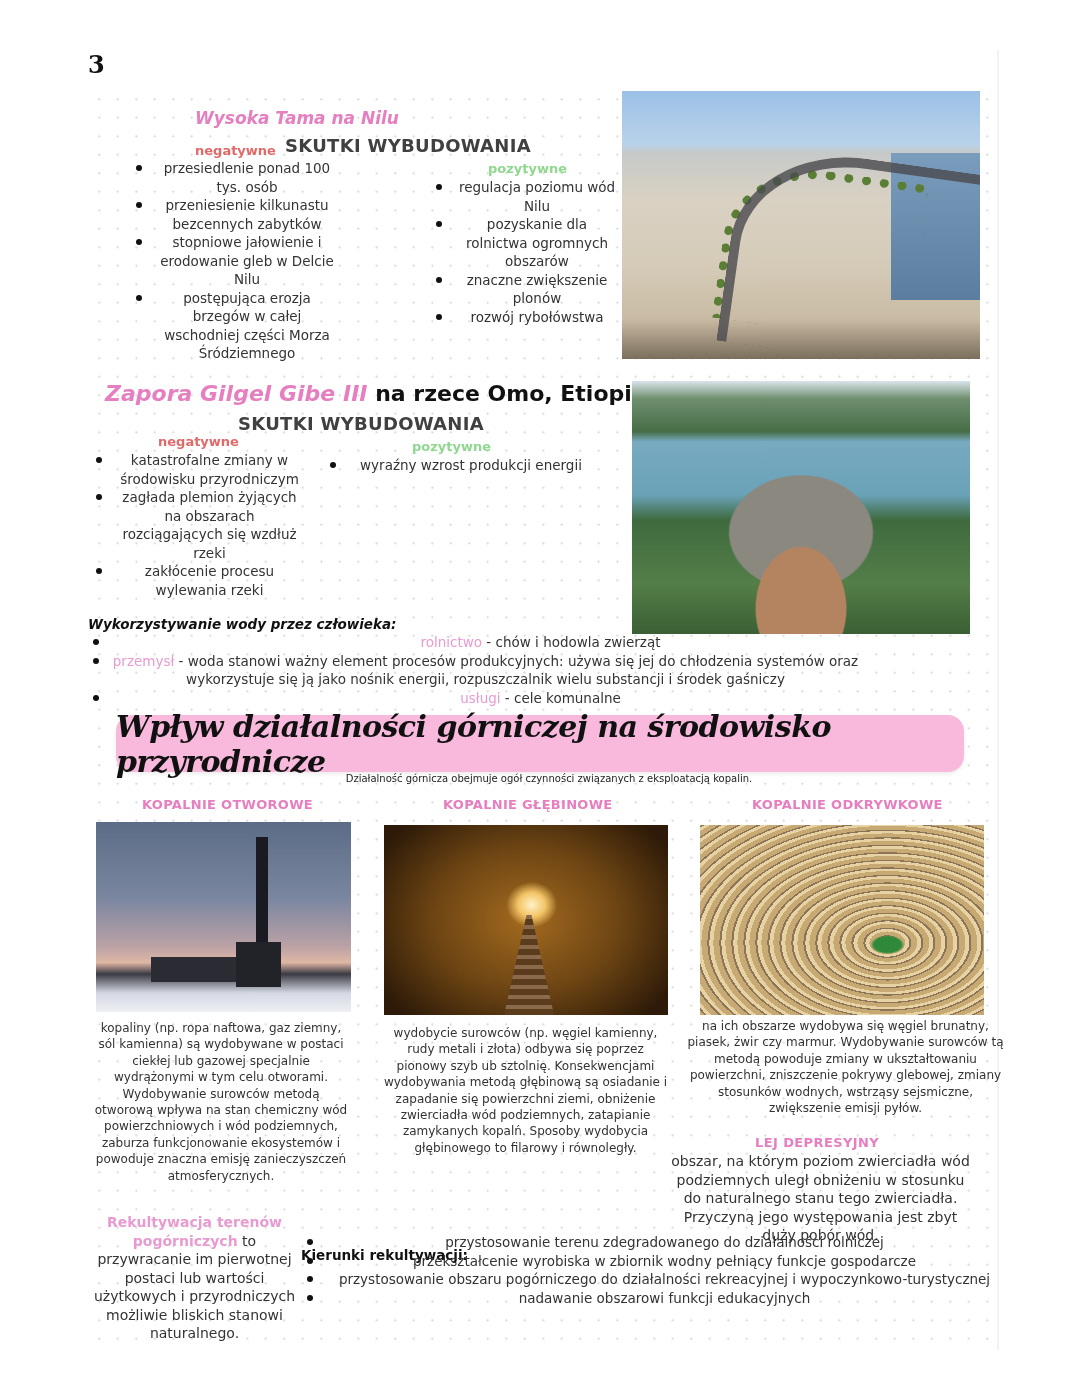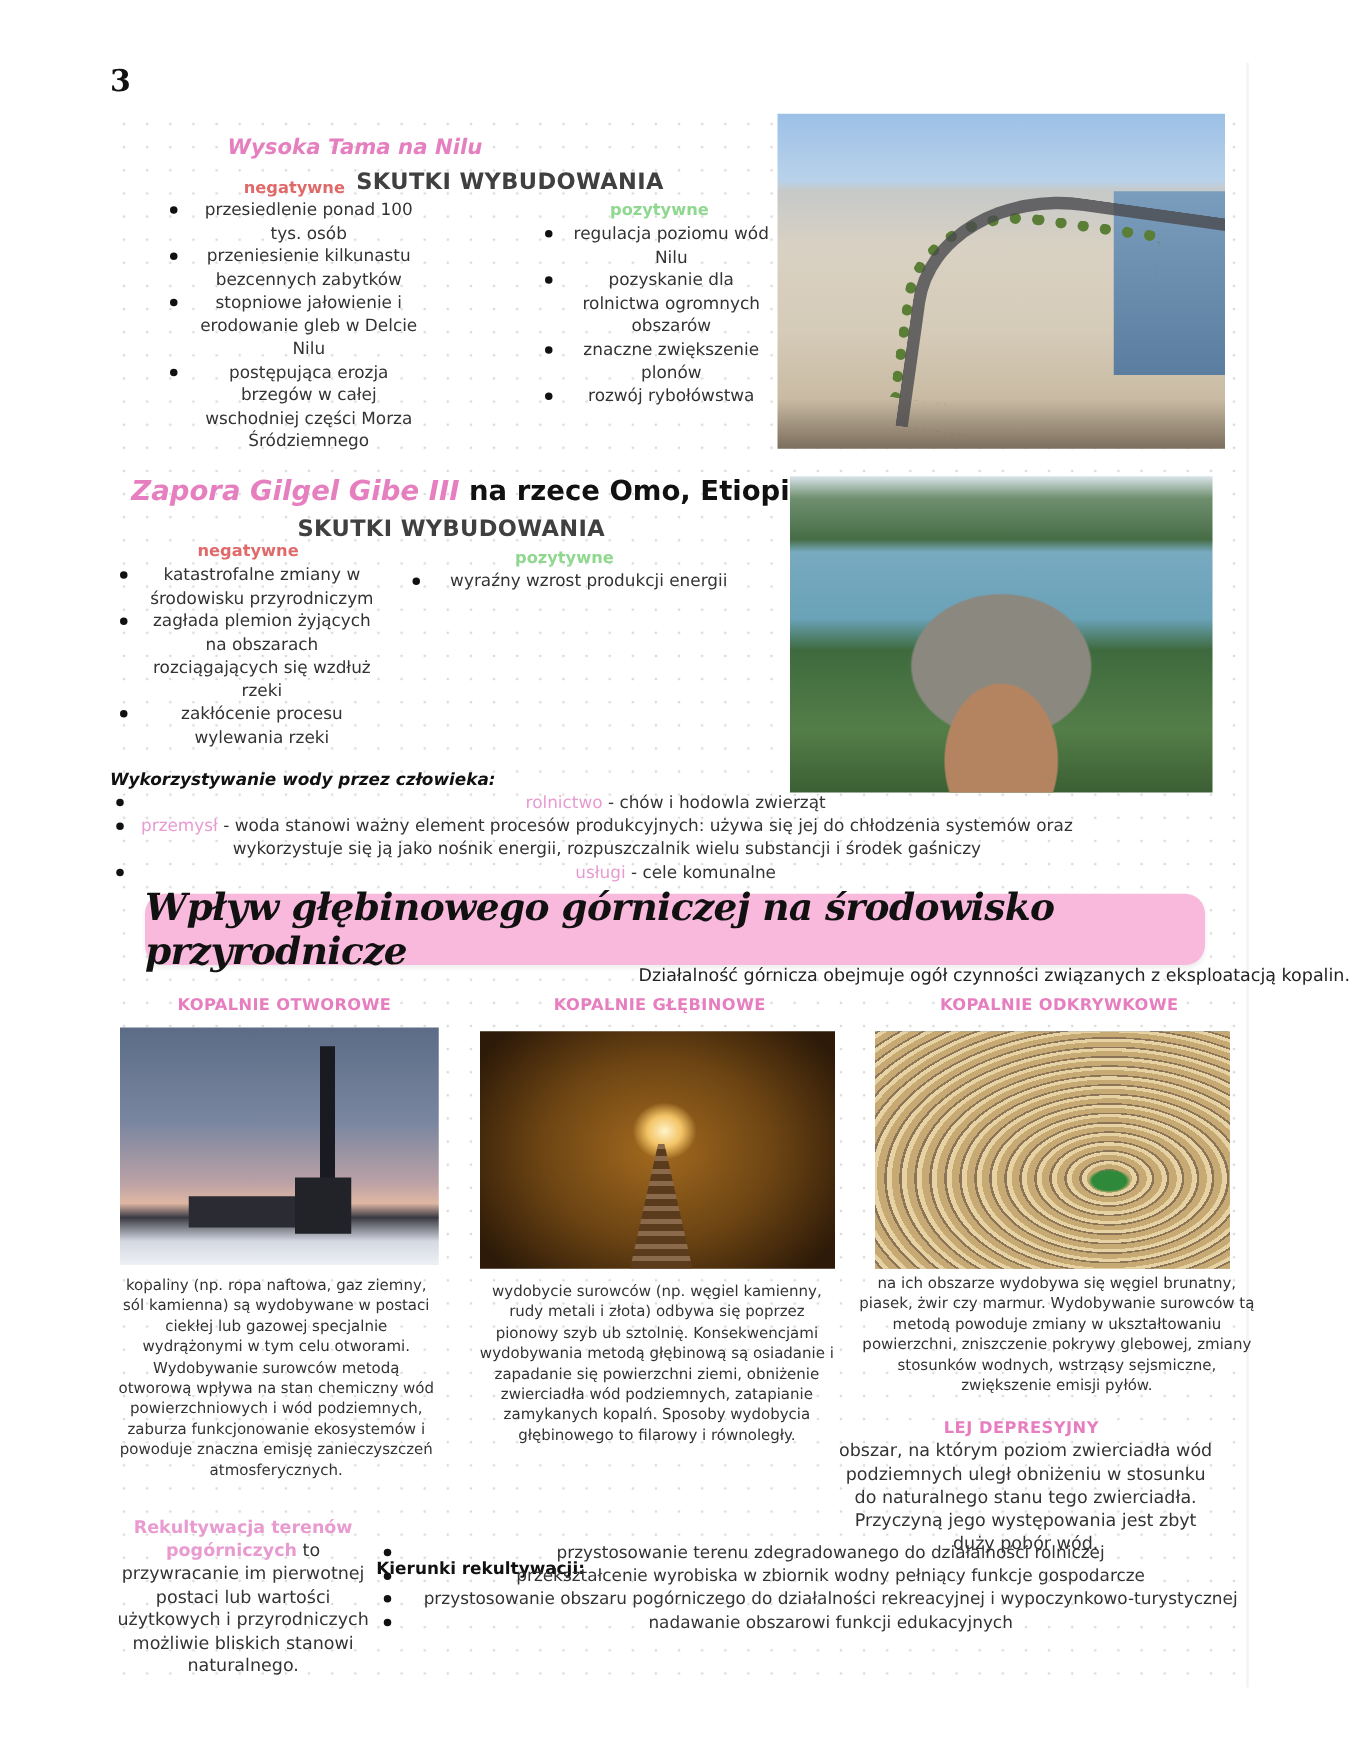--- a/index.html
+++ b/index.html
@@ -34,21 +34,21 @@
     position: relative; text-align: center; font-size: 13.5px; line-height: 18.5px; color: #333;
   }
   ul.blist li::before {
     content: ""; position: absolute; width: 6px; height: 6px; border-radius: 50%;
     background: #111; top: 6px;
   }
 
   .photo { position: absolute; overflow: hidden; }
 
   
-  .t1 { left: 182px; top: 108px; font-size: 17px; }
+  .t1 { left: 195px; top: 108px; font-size: 17px; }
   .sk1 { left: 285px; top: 135px; }
   .neg1 { left: 195px; top: 143px; }
   .list1 { left: 130px; top: 159px; width: 210px; }
   .list1 li { padding-left: 24px; }
   .list1 li::before { left: 6px; }
   .pos1 { left: 488px; top: 161px; }
   .list2 { left: 430px; top: 178px; width: 190px; }
   .list2 li { padding-left: 24px; }
   .list2 li::before { left: 6px; }
 
@@ -75,21 +75,21 @@
   
   .banner {
     left: 116px; top: 715px; width: 848px; height: 57px; border-radius: 16px;
     background: #f9b9dc; box-shadow: 0 2px 4px rgba(0,0,0,0.08);
     display: flex; align-items: center; justify-content: center;
   }
   .banner-text {
     font-family: "DejaVu Serif", serif; font-style: italic; font-weight: bold;
     font-size: 30px; color: #111; letter-spacing: -0.5px;
   }
-  .intro { left: 0; width: 1080px; top: 773px; text-align: right; font-size: 14px; color: #222; }
+  .intro { left: 0; width: 1080px; top: 773px; text-align: center; font-size: 10px; color: #222; }
   .intro span { margin-left: 18px; }
 
   .mine-label { top: 797px; font-size: 13px; font-weight: bold; color: #e67ec0; letter-spacing: 0.3px; }
   .ml1 { left: 142px; } .ml2 { left: 443px; } .ml3 { left: 752px; }
 
   .mdesc { font-size: 12px; line-height: 16.4px; text-align: center; color: #333; }
   .md1 { left: 92px; top: 1020px; width: 258px; }
   .md2 { left: 383px; top: 1025px; width: 285px; }
   .md3 { left: 683px; top: 1018px; width: 325px; }
 
@@ -185,21 +185,21 @@
   <div class="photo img-gibe" style="left:632px;top:381px;width:338px;height:253px;"></div>
 
   <div class="abs wu-title">Wykorzystywanie wody przez człowieka:</div>
   <ul class="abs blist wu-list">
     <li><span class="kw">rolnictwo</span><span> - chów i hodowla zwierząt</span></li>
     <li style="padding-right:110px;"><span class="kw">przemysł</span><span> - woda stanowi ważny element procesów produkcyjnych: używa się jej do chłodzenia  systemów oraz wykorzystuje się ją jako nośnik energii, rozpuszczalnik wielu substancji i środek gaśniczy</span></li>
     <li><span class="kw">usługi</span><span> - cele komunalne</span></li>
   </ul>
 
   <div class="abs banner">
-    <span class="banner-text">Wpływ głębinowego górniczej na środowisko przyrodnicze</span>
+    <span class="banner-text">Wpływ działalności górniczej na środowisko przyrodnicze</span>
   </div>
   <div class="abs intro"><span>Działalność górnicza obejmuje ogół czynności związanych z eksploatacją kopalin.</span></div>
 
   <div class="abs mine-label ml1">KOPALNIE OTWOROWE</div>
   <div class="abs mine-label ml2">KOPALNIE GŁĘBINOWE</div>
   <div class="abs mine-label ml3">KOPALNIE ODKRYWKOWE</div>
 
   <div class="photo img-oil" style="left:96px;top:822px;width:255px;height:190px;">
     <div class="rig"></div>
     <div class="rig2"></div>

